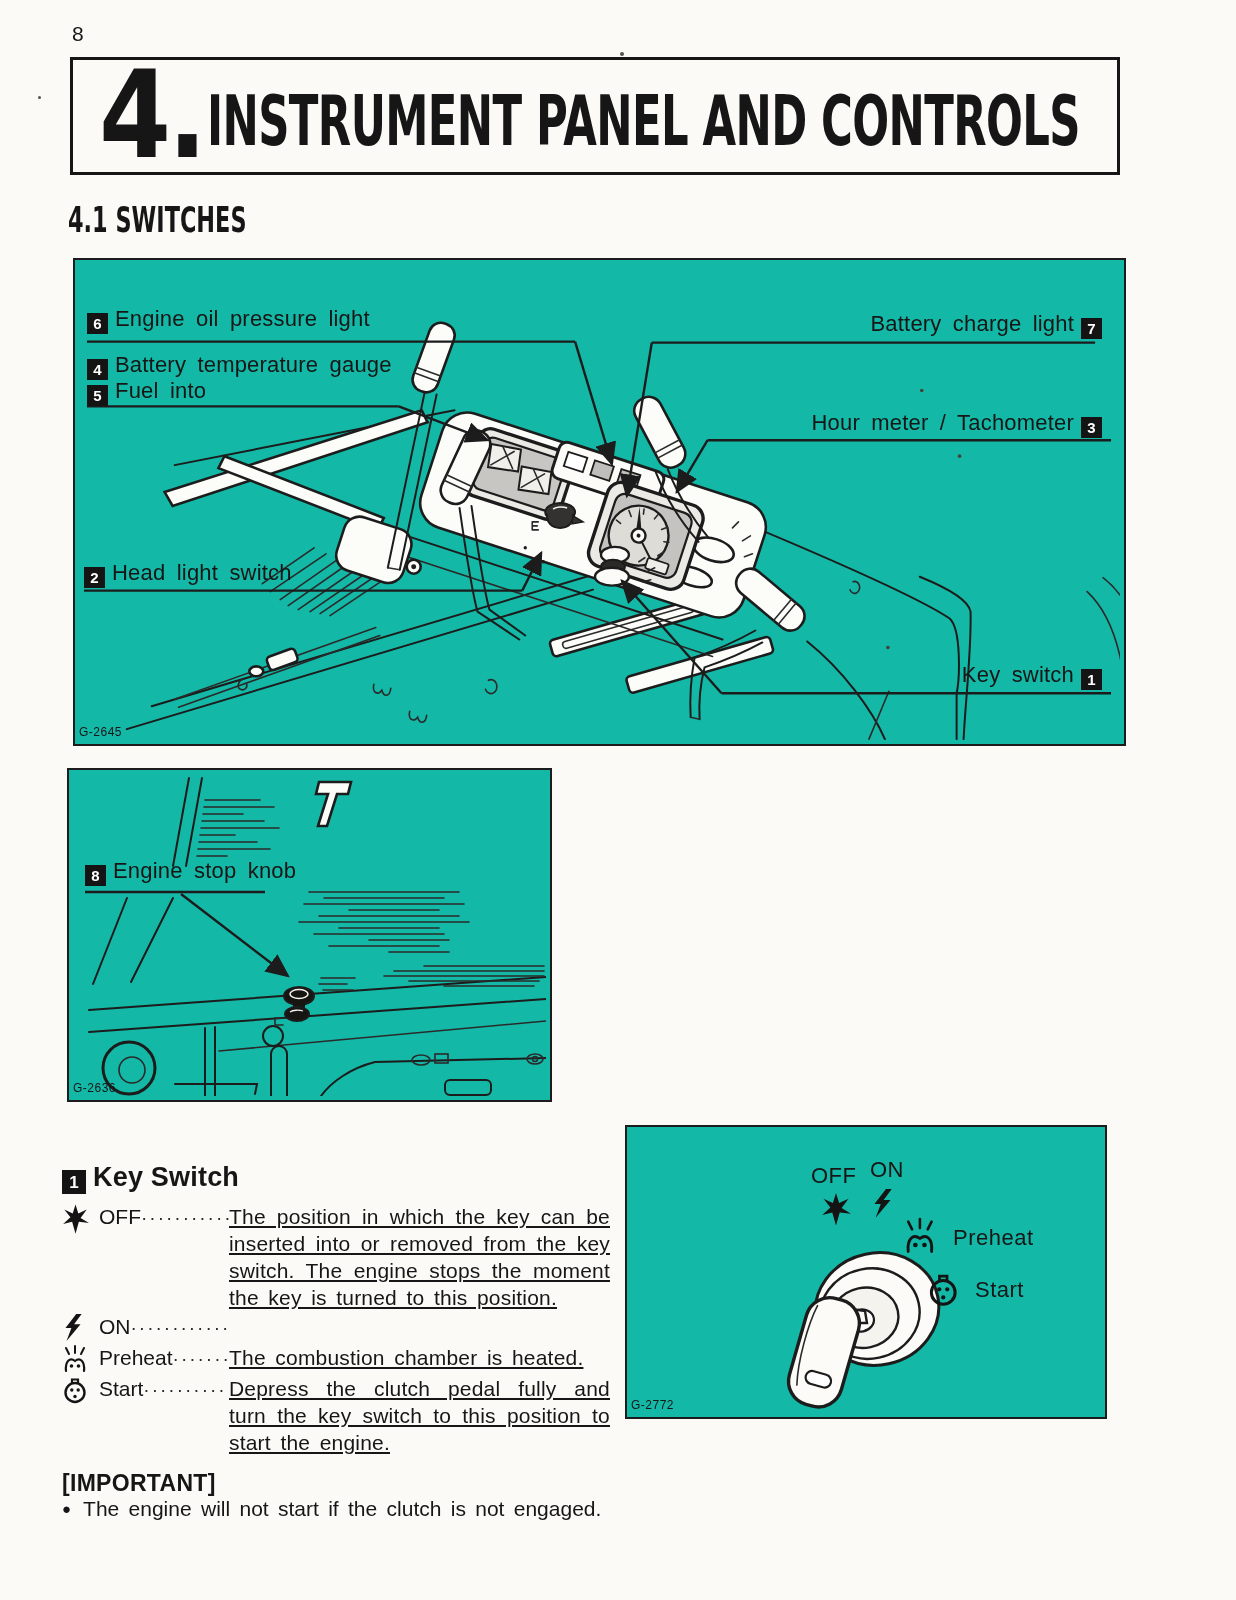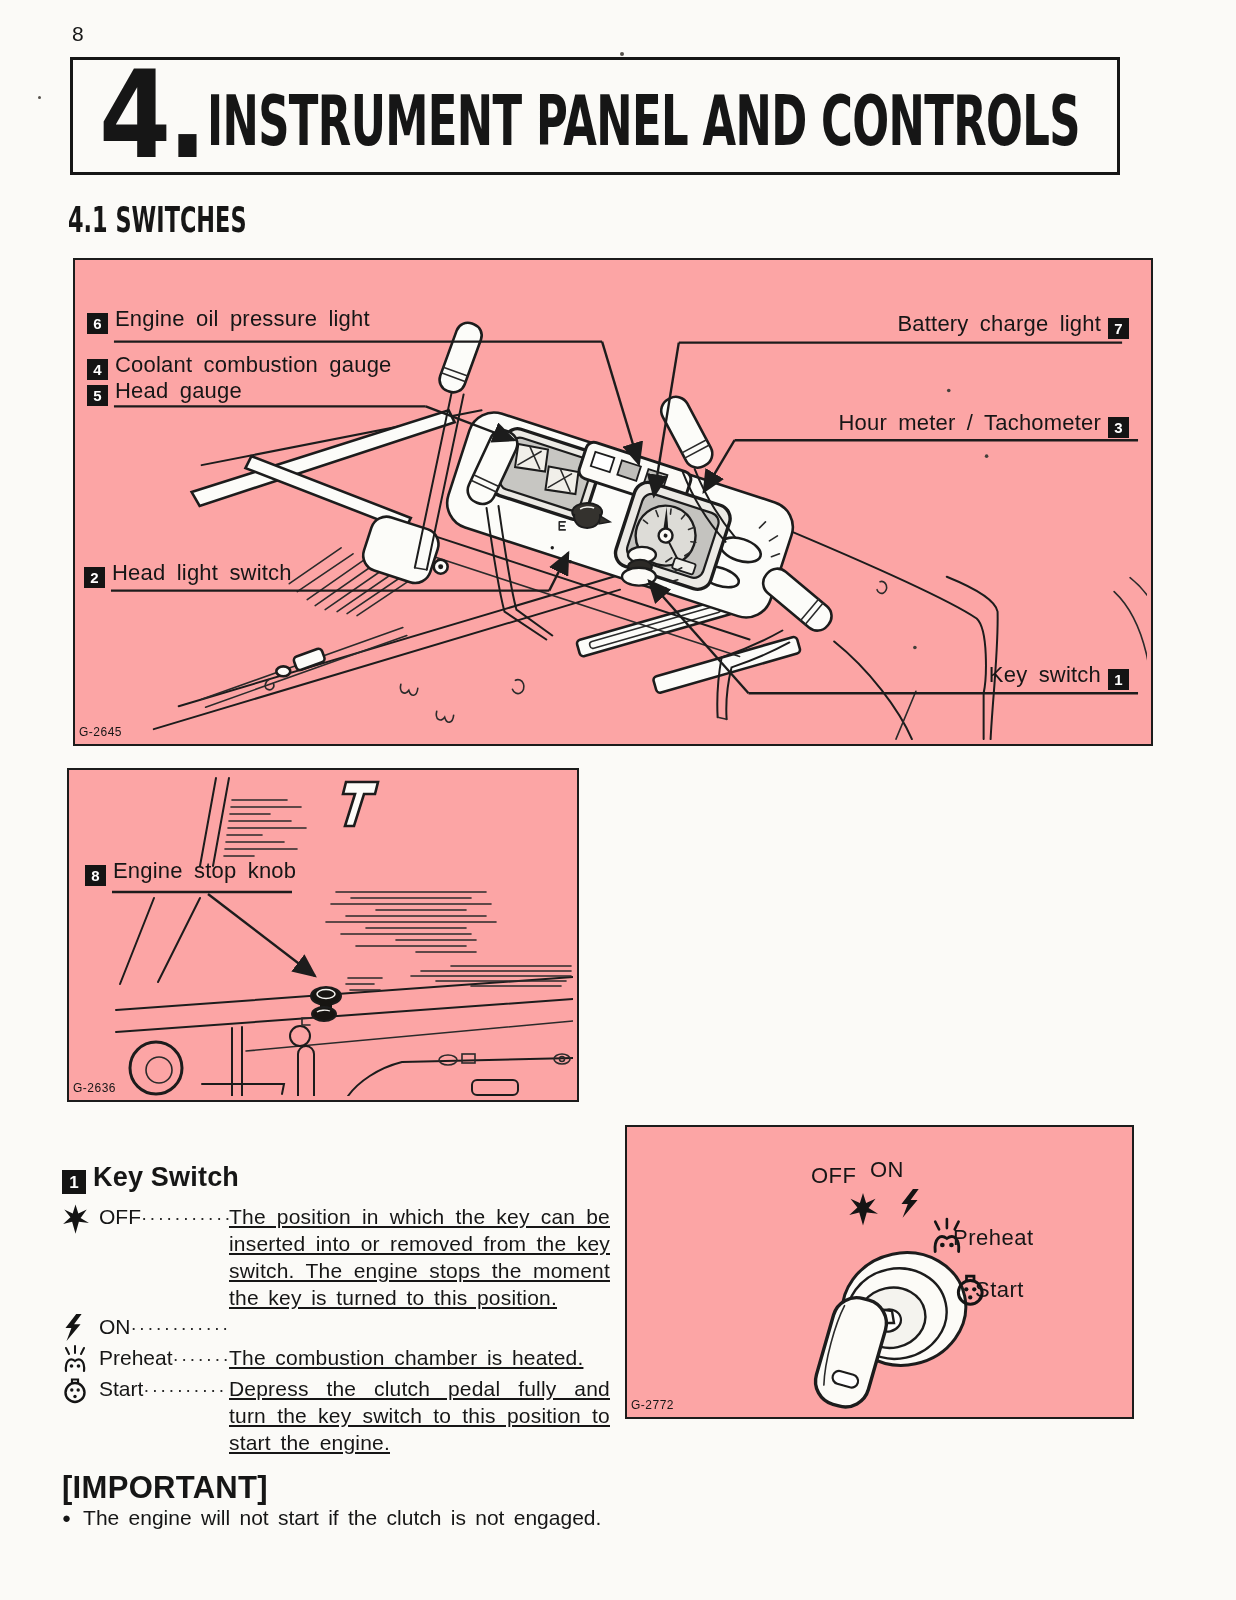--- a/index.html
+++ b/index.html
@@ -30,21 +30,21 @@
     position:absolute;left:134px;top:20px;
     font-family:"DejaVu Sans",sans-serif;font-weight:bold;font-size:70px;
     transform:scaleX(.62);transform-origin:left top;letter-spacing:-1px;white-space:nowrap;
   }
   .section-heading{
     position:absolute;left:68px;top:200px;
     font-family:"DejaVu Sans",sans-serif;font-weight:bold;font-size:35px;
     transform:scaleX(.64);transform-origin:left top;white-space:nowrap;
   }
 
-  .fig{position:absolute;border:2px solid #1c1c1c;background:#fca5a5;padding-left:27px;}
+  .fig{position:absolute;border:2px solid #1c1c1c;background:#14b8a6;}
   .fig1{left:73px;top:258px;width:1049px;height:484px;}
   .fig2{left:67px;top:768px;width:481px;height:330px;}
   .fig3{left:625px;top:1125px;width:478px;height:290px;}
 
   .flabel{position:absolute;font-size:22px;white-space:nowrap;word-spacing:5px;letter-spacing:.2px;}
   .nb{
     display:inline-block;width:21px;height:21px;background:#141414;color:#fff;
     font-size:15px;font-weight:bold;text-align:center;line-height:22px;
     margin-right:7px;vertical-align:-3px;
   }
@@ -52,21 +52,21 @@
   .figcode{position:absolute;left:4px;bottom:5px;font-size:12px;letter-spacing:.5px;text-align:center;}
 
   .ks-block{position:absolute;left:62px;top:1114px;width:548px;}
   .ks-heading{font-size:27px;font-weight:bold;margin-bottom:9px;letter-spacing:.2px;margin-top:48px;}
   .ks-heading .nb{width:24px;height:24px;line-height:25px;font-size:17px;vertical-align:-2px;}
   .ks-row{display:grid;grid-template-columns:37px 130px 1fr;margin-bottom:2px;}
   .ks-icon{padding-top:1px;}
   .ks-term{font-size:21px;line-height:27px;white-space:nowrap;overflow:hidden;}
   .ks-dots{font-size:19px;letter-spacing:2px;color:#2a2a2a;}
   .ks-desc{font-size:21px;line-height:27px;text-align:justify;word-spacing:3.5px;letter-spacing:.2px;text-decoration:underline;}
-  .ks-important{font-size:31px;font-weight:bold;margin-top:14px;letter-spacing:.3px;}
+  .ks-important{font-size:23px;font-weight:bold;margin-top:14px;letter-spacing:.3px;}
   .ks-bullet{font-size:21px;word-spacing:3.5px;}
   .ks-bullet .dot{font-size:15px;margin-right:12px;vertical-align:2px;}
 
   .f3label{position:absolute;font-size:22px;letter-spacing:.5px;white-space:nowrap;}
   .speck{position:absolute;background:#55514c;border-radius:50%;}
 </style>
 </head>
 <body>
 
 <svg width="0" height="0" style="position:absolute" aria-hidden="true">
@@ -281,24 +281,24 @@
       </g>
     </svg>
 
     <div class="flabel" style="left:12px;top:46px;">
       <span class="nb">6</span><span>Engine oil pressure light</span>
     </div>
     <div class="flabel" style="right:22px;top:51px;">
       <span>Battery charge light</span><span class="nb after">7</span>
     </div>
     <div class="flabel" style="left:12px;top:92px;">
-      <span class="nb">4</span><span>Coolant combustion gauge</span>
+      <span class="nb">4</span><span>Battery temperature gauge</span>
     </div>
     <div class="flabel" style="left:12px;top:118px;">
-      <span class="nb">5</span><span>Head gauge</span>
+      <span class="nb">5</span><span>Fuel into</span>
     </div>
     <div class="flabel" style="right:22px;top:150px;">
       <span>Hour meter / Tachometer</span><span class="nb after">3</span>
     </div>
     <div class="flabel" style="left:9px;top:300px;">
       <span class="nb">2</span><span>Head light switch</span>
     </div>
     <div class="flabel" style="right:22px;top:402px;">
       <span>Key switch</span><span class="nb after">1</span>
     </div>

